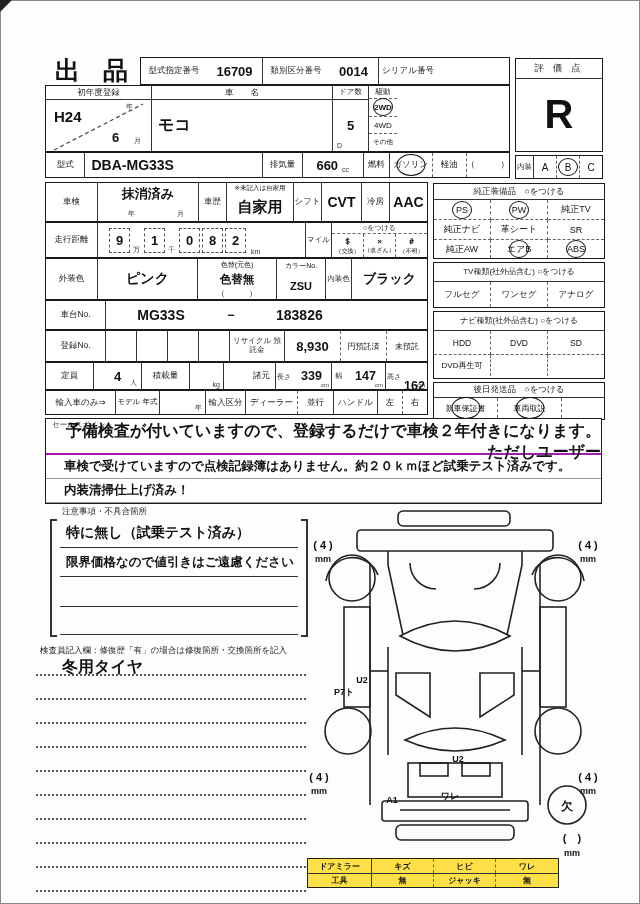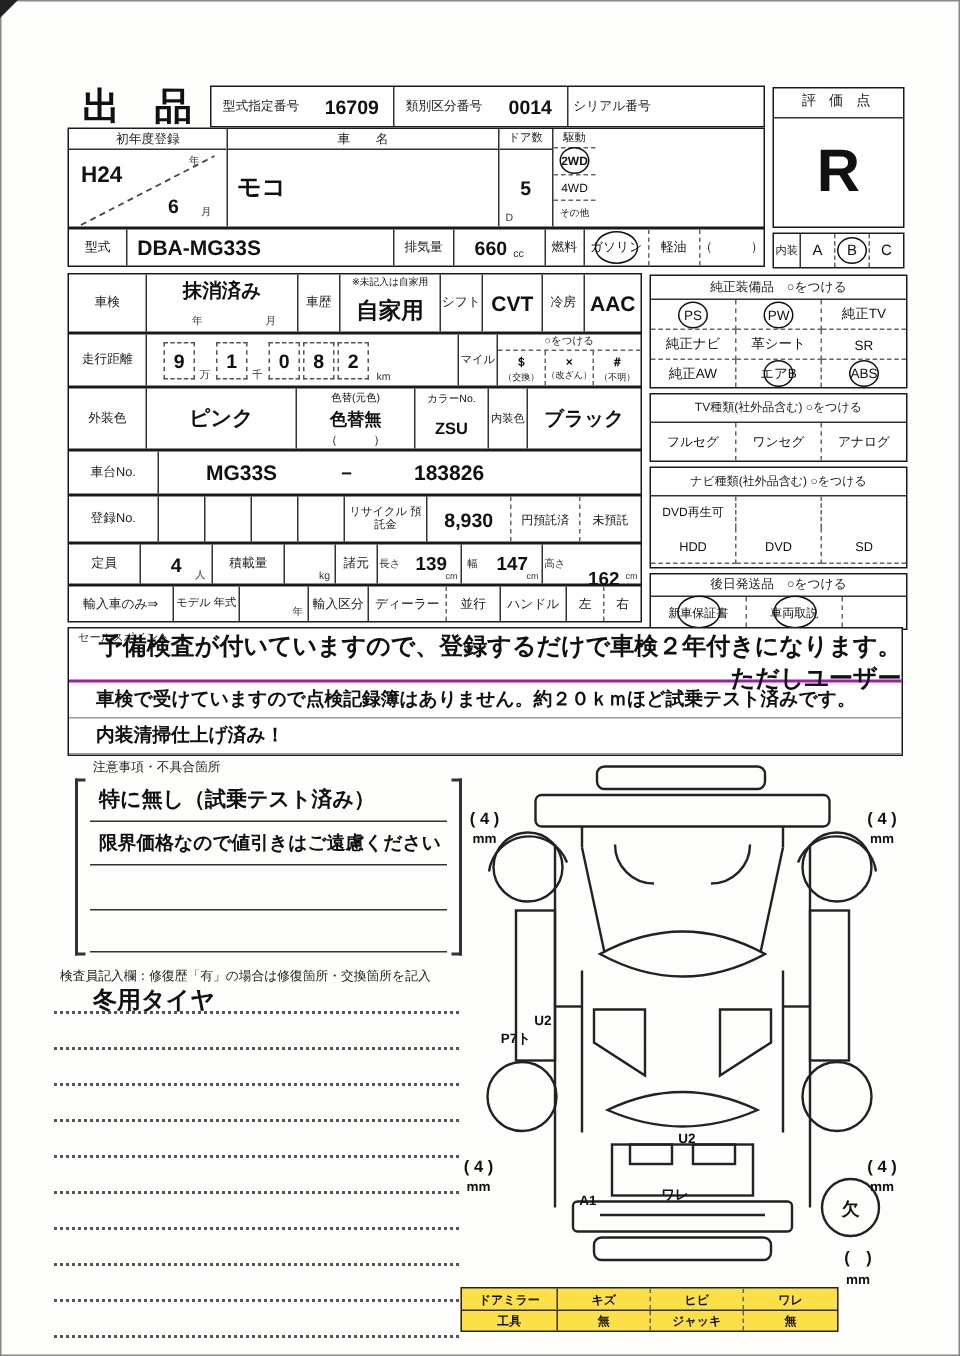--- a/index.html
+++ b/index.html
@@ -208,24 +208,24 @@
     <div class="row">
       <div class="c lbl br" style="width:48px;">定員</div>
       <div class="c br" style="width:48px;position:relative;">
         <span class="val" style="font-size:13px;">4</span>
         <span class="abs sm" style="right:4px;bottom:1px;">人</span>
       </div>
       <div class="c lbl br" style="width:48px;">積載量</div>
       <div class="c br" style="width:34px;position:relative;">
         <span class="abs sm" style="right:3px;bottom:1px;">kg</span>
       </div>
-      <div class="c lbl br" style="width:28px;">諸元</div>
+      <div class="c lbl br" style="width:28px;margin-left:24px;">諸元</div>
       <div class="c sm" style="width:16px;text-align:center;line-height:1;">長さ</div>
       <div class="c br" style="width:40px;position:relative;">
-        <span class="val" style="font-size:12.5px;">139</span>
+        <span class="val" style="font-size:12.5px;">339</span>
         <span class="abs sm" style="right:2px;bottom:1px;font-size:6px;">cm</span>
       </div>
       <div class="c sm" style="width:14px;">幅</div>
       <div class="c br" style="width:40px;position:relative;">
         <span class="val" style="font-size:12.5px;">147</span>
         <span class="abs sm" style="right:2px;bottom:1px;font-size:6px;">cm</span>
       </div>
       <div class="c sm" style="width:16px;text-align:center;line-height:1;">高さ</div>
       <div class="c" style="flex:1;position:relative;margin-top:20px;">
         <span class="val" style="font-size:12.5px;">162</span>
@@ -273,29 +273,29 @@
     <div class="c lbl bb" style="height:19px;font-size:8px;">TV種類(社外品含む) ○をつける</div>
     <div class="row" style="height:25px;">
       <div class="c bd" style="flex:1;font-size:8.5px;">フルセグ</div>
       <div class="c bd" style="flex:1;font-size:8.5px;">ワンセグ</div>
       <div class="c" style="flex:1;font-size:8.5px;">アナログ</div>
     </div>
   </div>
 
   <div class="abs bx" style="left:433px;top:311px;width:172px;height:68px;">
     <div class="c lbl bb" style="height:19px;font-size:8px;">ナビ種類(社外品含む) ○をつける</div>
+    <div class="row" style="height:24px;">
+      <div class="c bd bbd" style="flex:1;font-size:8.5px;">HDD</div>
+      <div class="c bd bbd" style="flex:1;font-size:8.5px;">DVD</div>
+      <div class="c bbd" style="flex:1;font-size:8.5px;">SD</div>
+    </div>
     <div class="row" style="height:21px;">
       <div class="c bd" style="flex:1;font-size:8px;">DVD再生可</div>
       <div class="c bd" style="flex:1;"></div>
       <div class="c" style="flex:1;"></div>
-    </div>
-    <div class="row" style="height:24px;">
-      <div class="c bd bbd" style="flex:1;font-size:8.5px;">HDD</div>
-      <div class="c bd bbd" style="flex:1;font-size:8.5px;">DVD</div>
-      <div class="c bbd" style="flex:1;font-size:8.5px;">SD</div>
     </div>
   </div>
 
   <div class="abs bx" style="left:433px;top:382px;width:172px;height:38px;">
     <div class="c lbl bb" style="height:15px;">後日発送品　○をつける</div>
     <div class="row" style="height:20px;">
       <div class="c bd circ" style="flex:1.2;font-size:8px;">新車保証書</div>
       <div class="c bd circ" style="flex:1.2;font-size:8px;">車両取説</div>
       <div class="c" style="flex:0.8;"></div>
     </div>

